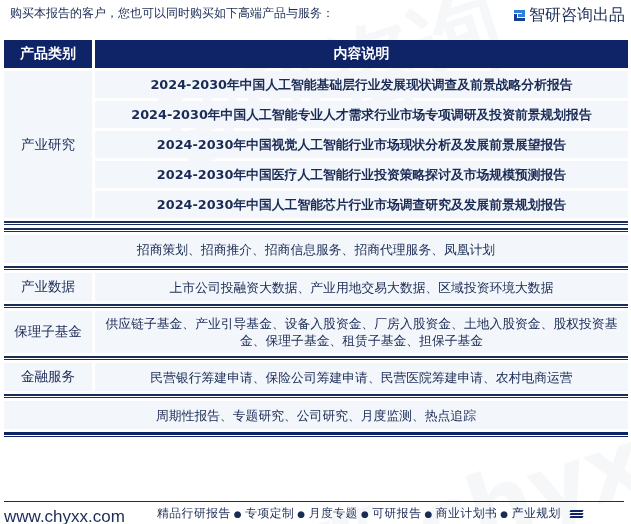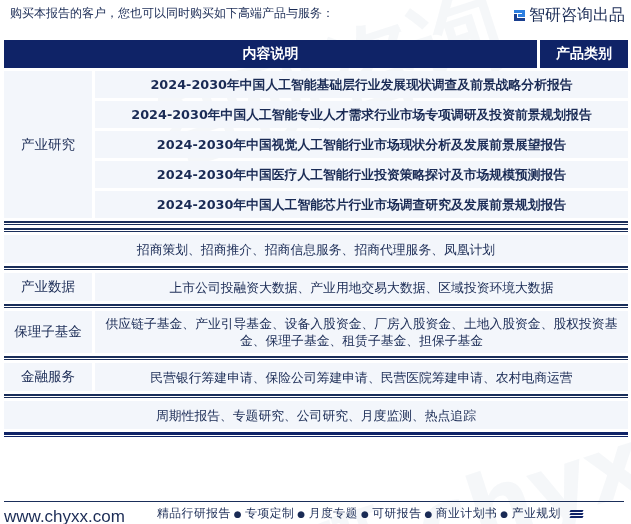--- a/index.html
+++ b/index.html
@@ -50,22 +50,22 @@
       <span style="left:0;top:4px;width:3px;height:7px;background:#1a3f8f;"></span>
       <span style="left:0;top:8px;width:11px;height:3px;background:#1a3f8f;"></span>
       <span style="left:4px;top:4px;width:7px;height:3px;"></span>
     </div>
     <span>智研咨询出品</span>
   </div>
 </div>
 
 <div class="table">
   <div class="thead">
+    <div class="th cat">产品类别</div>
     <div class="th desc">内容说明</div>
-    <div class="th cat">产品类别</div>
   </div>
 
   <div class="group">
     <div class="cat-cell">产业研究</div>
     <div class="desc-col">
       <div class="desc-cell report">2024-2030年中国人工智能基础层行业发展现状调查及前景战略分析报告</div>
       <div class="desc-cell report">2024-2030年中国人工智能专业人才需求行业市场专项调研及投资前景规划报告</div>
       <div class="desc-cell report">2024-2030年中国视觉人工智能行业市场现状分析及发展前景展望报告</div>
       <div class="desc-cell report">2024-2030年中国医疗人工智能行业投资策略探讨及市场规模预测报告</div>
       <div class="desc-cell report">2024-2030年中国人工智能芯片行业市场调查研究及发展前景规划报告</div>

